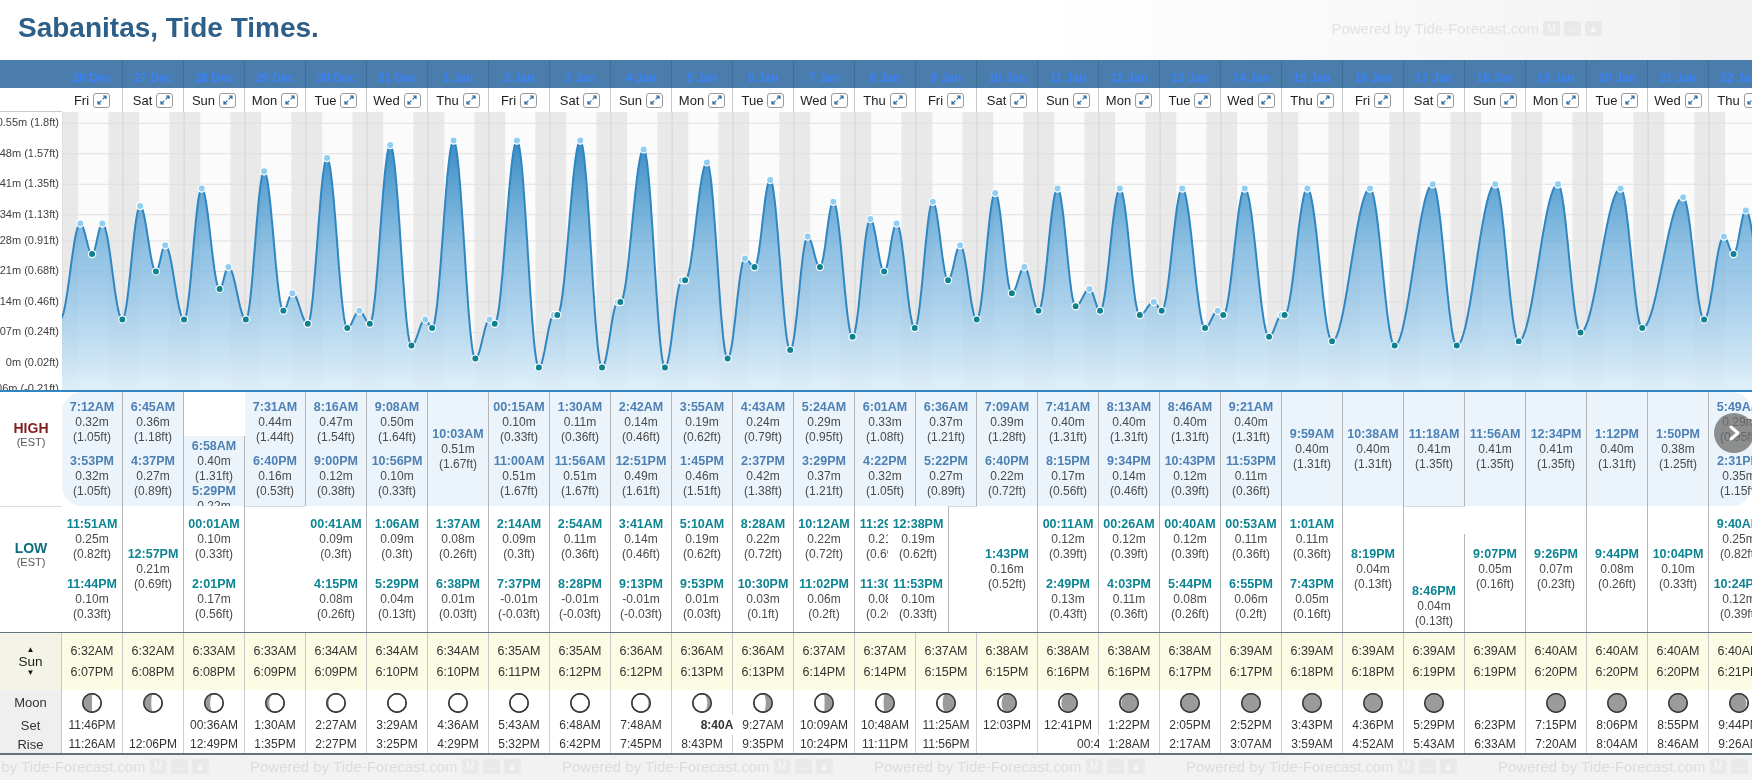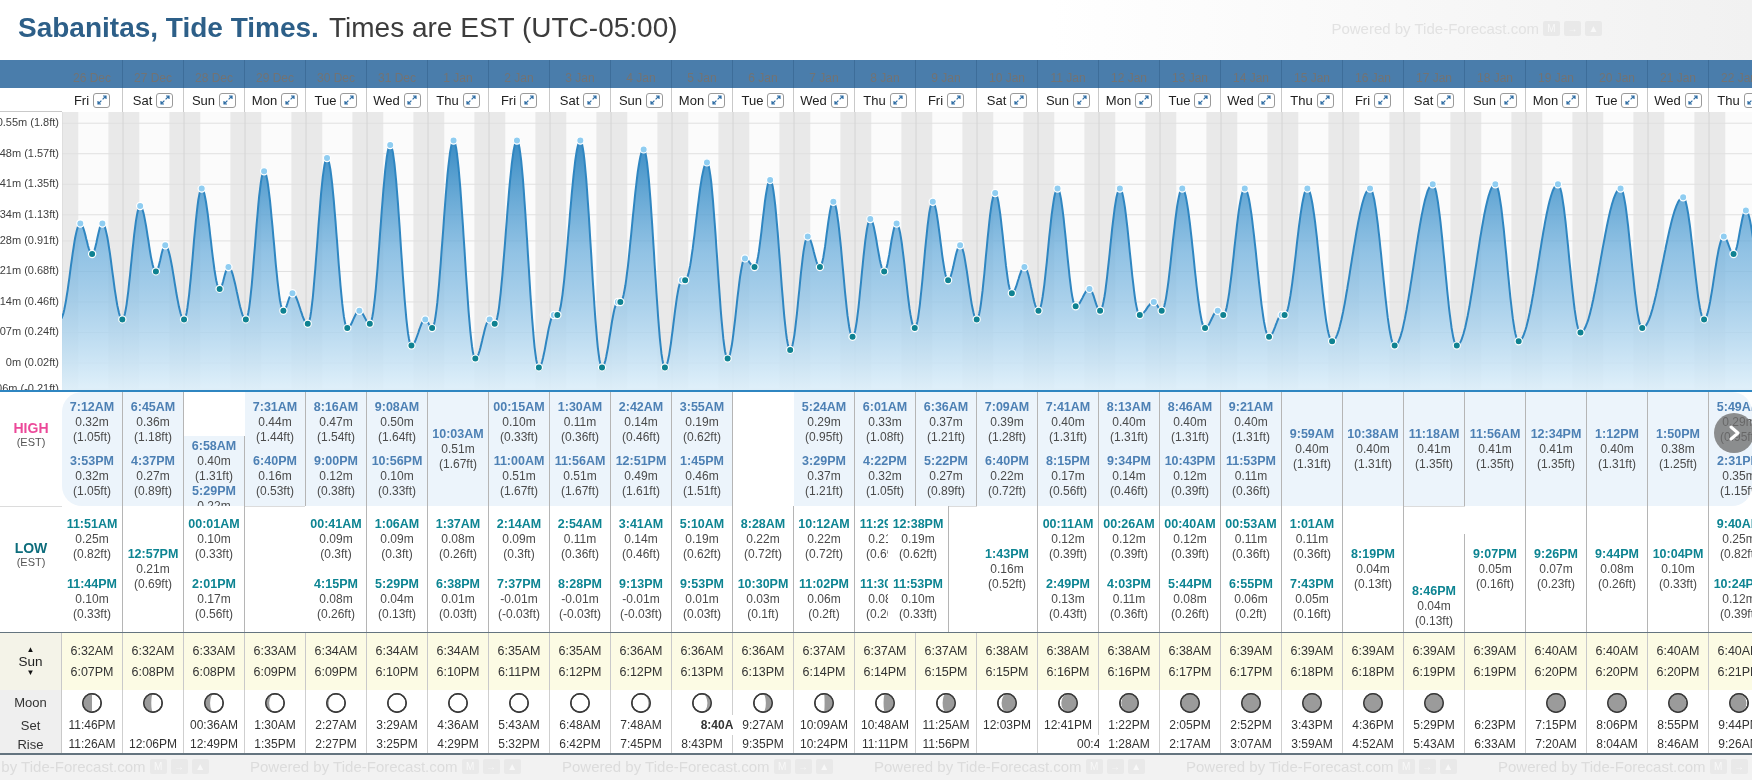--- a/index.html
+++ b/index.html
@@ -12,21 +12,21 @@
   #page-subtitle{top:12px;font-size:28px;color:#3c3c3c;white-space:nowrap;}
   .wm{color:#e2e2e2;font-size:15px;white-space:nowrap;display:flex;align-items:center;gap:4px;}
   .wm .ibox{display:inline-block;width:17px;height:15px;background:#e9e9e9;border-radius:2px;
             color:#f8f8f8;font-size:10px;text-align:center;line-height:15px;}
   #wm-top{right:150px;top:20px;}
   
   #date-row-bg{left:0;top:60px;width:1752px;height:28px;background:#4a7dab;}
   .cols{position:absolute;left:62px;width:1690px;overflow:hidden;}
   #date-cols{top:60px;height:28px;}
   .date-cell{position:absolute;top:0;height:36px;width:61px;box-sizing:border-box;
-             border-right:1px solid #3d6d99;color:#737373;font-size:12px;font-weight:normal;
+             border-right:1px solid #3d6d99;color:#3b82f6;font-size:12px;font-weight:bold;
              display:flex;align-items:center;justify-content:center;white-space:nowrap;overflow:hidden;}
   
   #day-row-bg{left:0;top:88px;width:1752px;height:24px;background:#fff;border-bottom:1px solid #c9c9c9;box-sizing:border-box;}
   #day-cols{top:88px;height:24px;}
   .day-cell{position:absolute;top:0;height:24px;width:61px;box-sizing:border-box;border-right:1px solid #c9c9c9;
             display:flex;align-items:center;justify-content:center;gap:4px;font-size:13px;color:#222;background:#fff;overflow:hidden;}
   .expand-btn{width:17px;height:15px;border:1px solid #9a9a9a;border-radius:3px;background:#fff;
               display:flex;align-items:center;justify-content:center;padding:0;cursor:pointer;}
   
   #axis-gutter{left:0;top:112px;width:62px;height:278px;background:#fff;overflow:hidden;z-index:3;}
@@ -74,21 +74,20 @@
   .wm-b{position:absolute;top:3px;color:#dcdcdc;font-size:15px;}
   
   #next-btn{left:1714px;top:413px;width:40px;height:40px;border-radius:50%;background:rgba(112,112,112,0.78);
             border:none;z-index:6;display:flex;align-items:center;justify-content:center;cursor:pointer;padding:0;}
 </style>
 </head>
 <body>
 
 <div class="abs" id="topbar">
   <span class="abs" id="page-title">Sabanitas, Tide Times.</span>
-  <span class="abs" id="page-subtitle" style="left: 329px;">Times are EST (UTC-05:00)</span>
   <span class="abs wm" id="wm-top">
     <span>Powered by Tide-Forecast.com</span>
     <span class="ibox">M</span>
       <span class="ibox">→</span>
       <span class="ibox">▲</span>
   </span>
 </div>
 
 <div class="abs" id="date-row-bg"></div>
 <div class="cols" id="date-cols">
@@ -588,21 +587,21 @@
       <circle cx="1621.1597222222222" cy="85.3" r="3.6" fill="#8fcdf1" stroke="#fff" stroke-width="1.2"></circle>
       <circle cx="1642.086111111111" cy="207.4" r="3.6" fill="#0f8291" stroke="#fff" stroke-width="1.2"></circle>
       <circle cx="1661.7840277777777" cy="124.6" r="3.6" fill="#8fcdf1" stroke="#fff" stroke-width="1.2"></circle>
       <circle cx="1671.5694444444446" cy="142.0" r="3.6" fill="#0f8291" stroke="#fff" stroke-width="1.2"></circle>
       <circle cx="1683.896527777778" cy="98.4" r="3.6" fill="#8fcdf1" stroke="#fff" stroke-width="1.2"></circle>
     </svg></div>
 <div class="abs" id="chart-bottom"></div>
 
 <div class="abs" id="high-row-bg"></div>
 <div class="abs gutter-label" style="top:420px;">
-  <div class="hl-word" style="color:#ec4899;">HIGH</div>
+  <div class="hl-word" style="color:#7f1d1d;">HIGH</div>
   <div class="est">(EST)</div>
 </div>
 <div class="cols" id="high-cols">
     <div class="tide-cell high-cell" style="left: 0px;">
       <div class="tide-entry">
         <div class="tide-time high-time">7:12AM</div>
         <div>0.32m</div>
         <div>(1.05ft)</div>
       </div>
       <div class="tide-entry">
@@ -717,20 +716,32 @@
     <div class="tide-cell high-cell" style="left: 610px;">
       <div class="tide-entry">
         <div class="tide-time high-time">3:55AM</div>
         <div>0.19m</div>
         <div>(0.62ft)</div>
       </div>
       <div class="tide-entry">
         <div class="tide-time high-time">1:45PM</div>
         <div>0.46m</div>
         <div>(1.51ft)</div>
+      </div>
+    </div>
+    <div class="tide-cell high-cell" style="left: 671px;">
+      <div class="tide-entry">
+        <div class="tide-time high-time">4:43AM</div>
+        <div>0.24m</div>
+        <div>(0.79ft)</div>
+      </div>
+      <div class="tide-entry">
+        <div class="tide-time high-time">2:37PM</div>
+        <div>0.42m</div>
+        <div>(1.38ft)</div>
       </div>
     </div>
     <div class="tide-cell high-cell" style="left: 732px;">
       <div class="tide-entry">
         <div class="tide-time high-time">5:24AM</div>
         <div>0.29m</div>
         <div>(0.95ft)</div>
       </div>
       <div class="tide-entry">
         <div class="tide-time high-time">3:29PM</div>

